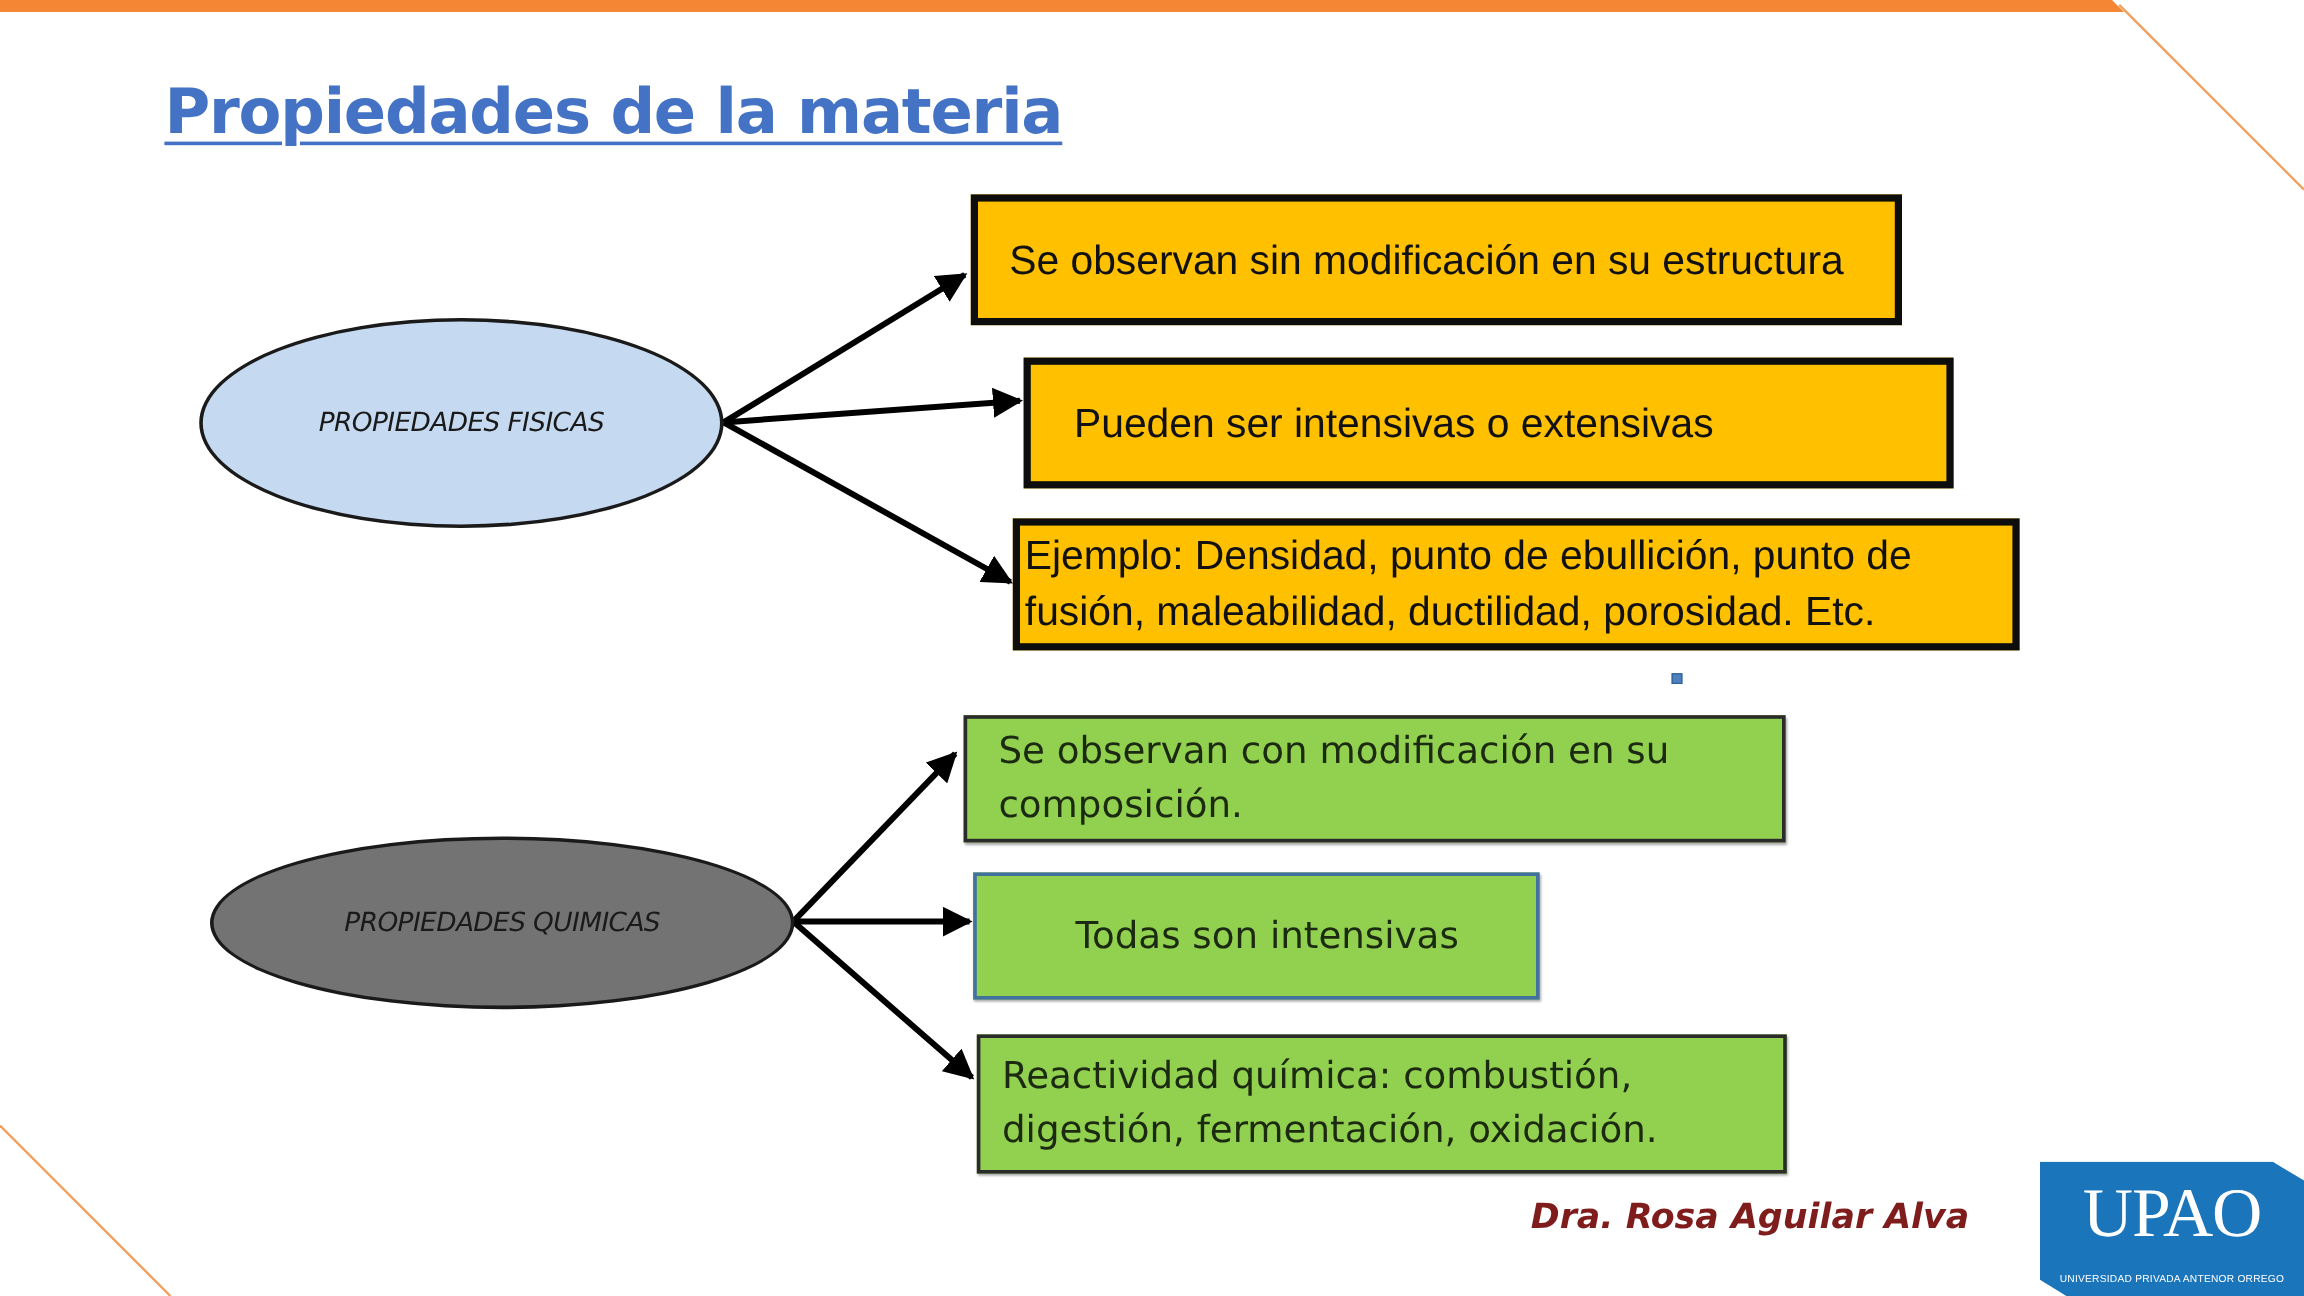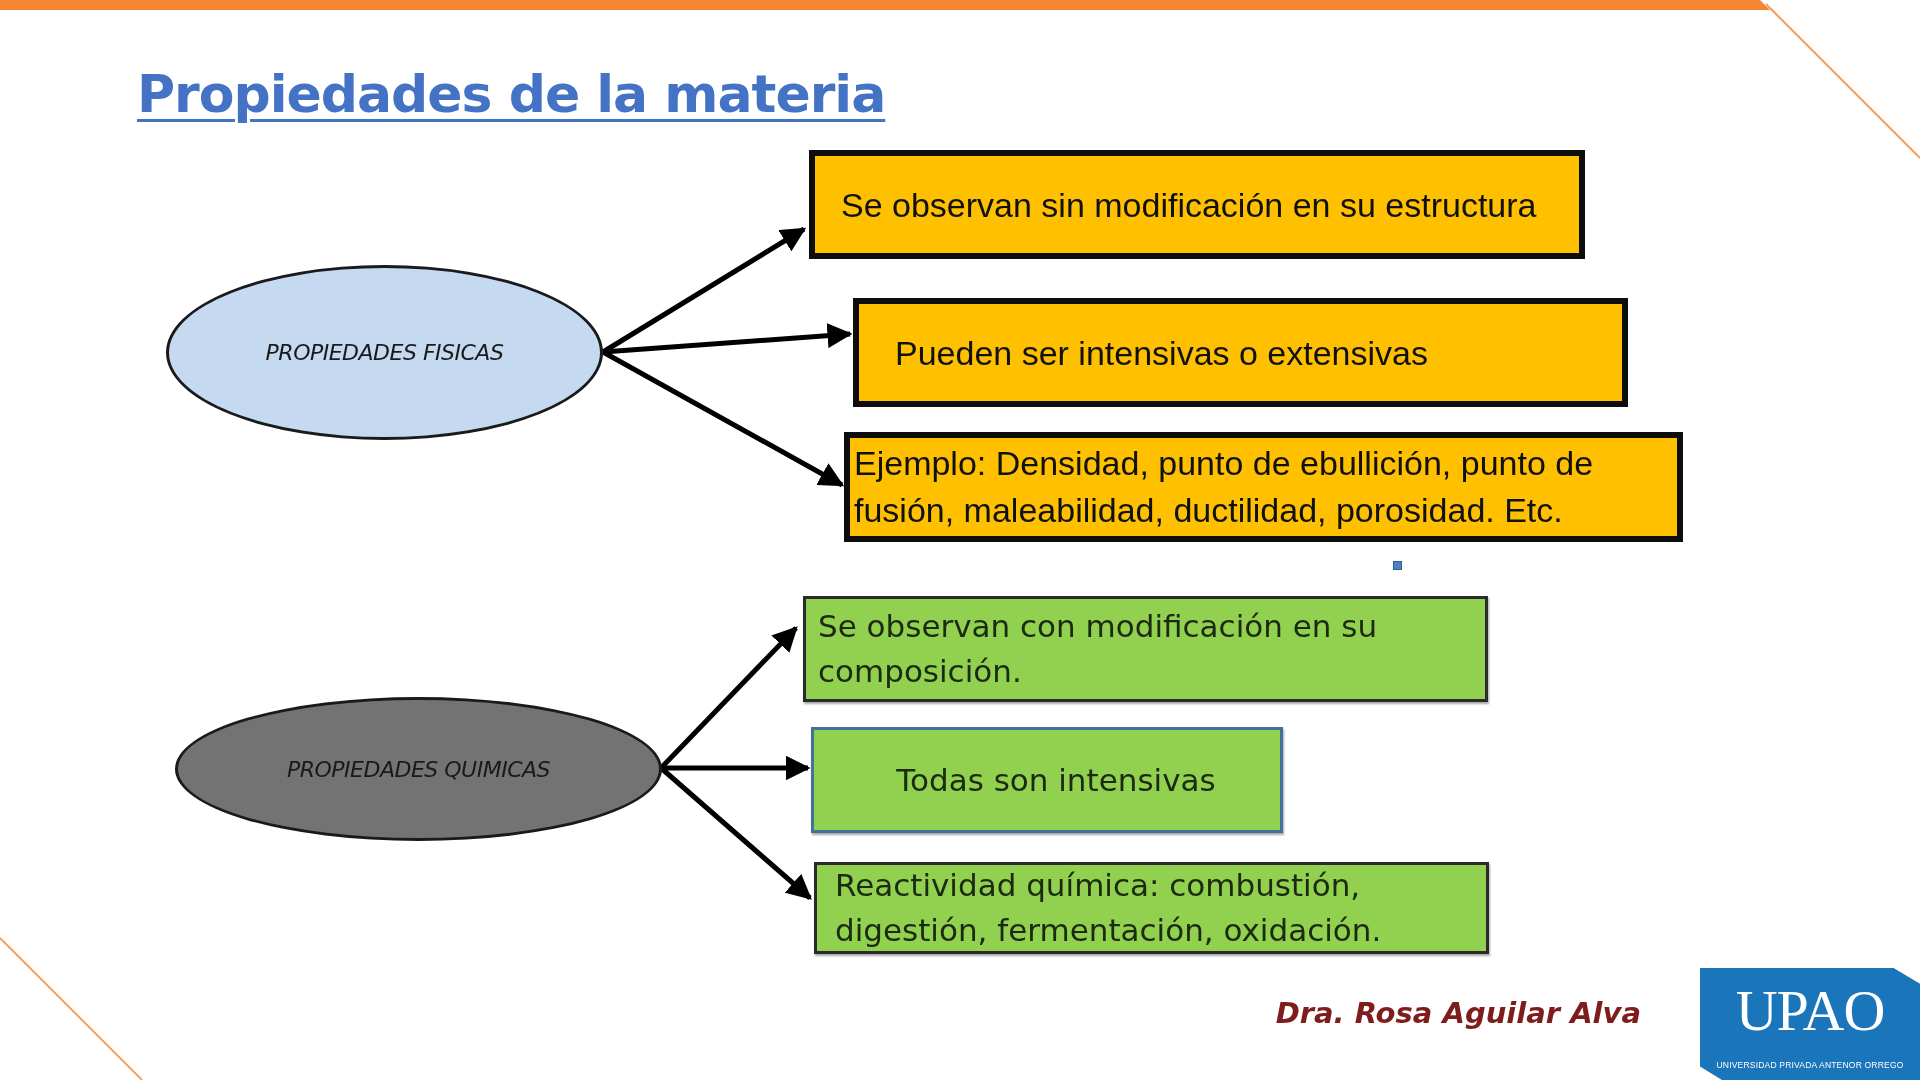--- a/index.html
+++ b/index.html
@@ -79,49 +79,49 @@
     <line x1="661" y1="768" x2="810" y2="898" marker-end="url(#ah)"></line>
   </g>
 </svg>
 
 <div class="title">Propiedades de la materia</div>
 
 <div class="ellipse" style="left:166px; top:265px; width:437px; height:175px; background:#C5D9F1;">
   <span>PROPIEDADES FISICAS</span>
 </div>
 
-<div class="box yellow" style="left:809px; top:150px; width:776px; height:109px; padding-left:26px;">
+<div class="box yellow" style="left:809px; top:162px; width:776px; height:109px; padding-left:26px;">
   <span class="txt">Se observan sin modificación en su estructura</span>
 </div>
 
 <div class="box yellow" style="left:853px; top:298px; width:775px; height:109px; padding-left:36px;">
   <span class="txt">Pueden ser intensivas o extensivas</span>
 </div>
 
 <div class="box yellow" style="left:844px; top:432px; width:839px; height:110px; padding-left:4px; line-height:47px;">
   <span class="txt">Ejemplo: Densidad, punto de ebullición, punto de
 fusión, maleabilidad, ductilidad, porosidad. Etc.</span>
 </div>
 
 <div class="handle" style="left:1393px; top:561px;"></div>
 
 <div class="ellipse" style="left:175px; top:697px; width:487px; height:144px; background:#737373;">
   <span>PROPIEDADES QUIMICAS</span>
 </div>
 
-<div class="box green" style="left:803px; top:596px; width:685px; height:106px; padding-left:12px;">
+<div class="box green" style="left:803px; top:596px; width:685px; height:106px; padding-left:26px;">
   <span class="txt">Se observan con modificación en su
 composición.</span>
 </div>
 
 <div class="box green blue-border" style="left:811px; top:727px; width:472px; height:106px; padding-left:18px;justify-content:center;">
   <span class="txt">Todas son intensivas</span>
 </div>
 
-<div class="box green" style="left:814px; top:862px; width:675px; height:92px; padding-left:18px;">
+<div class="box green" style="left:814px; top:862px; width:675px; height:116px; padding-left:18px;">
   <span class="txt">Reactividad química: combustión,
 digestión, fermentación, oxidación.</span>
 </div>
 
 <div class="author">Dra. Rosa Aguilar Alva</div>
 
 <div class="logo">
   <span class="logo-main">UPAO</span>
   <span class="logo-sub">UNIVERSIDAD PRIVADA ANTENOR ORREGO</span>
 </div>

